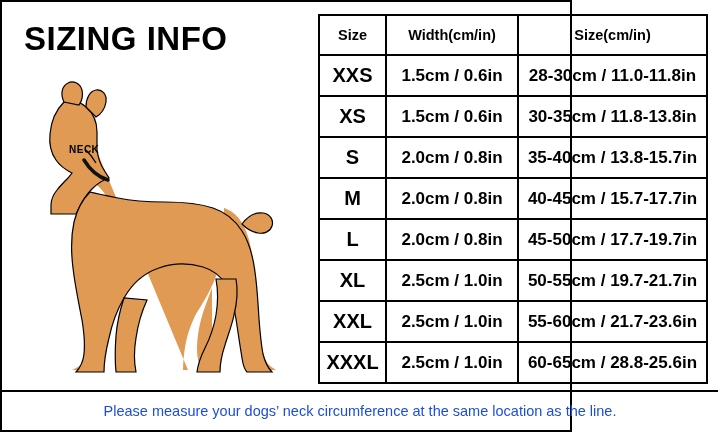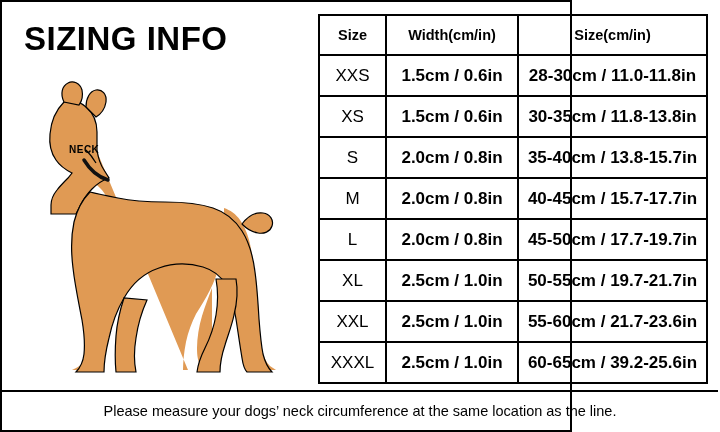--- a/index.html
+++ b/index.html
@@ -73,22 +73,22 @@
     vertical-align: middle;
     font-family: "Liberation Sans", sans-serif;
   }
   th {
     font-size: 14.5px;
     font-weight: bold;
     height: 38px;
     padding: 0 12px;
   }
   td.size-cell {
-    font-size: 17px;
-    font-weight: normal;
+    font-size: 20px;
+    font-weight: bold;
     height: 37px;
     margin-top: 47px;
   }
   td.val-cell {
     font-size: 17px;
     font-weight: bold;
     height: 37px;
   }
   col.c-size { width: 67px; }
   col.c-width { width: 132px; }
@@ -102,21 +102,21 @@
     width: 716px;
     height: 38px;
     border-top: 2px solid #000;
     display: flex;
     align-items: center;
     justify-content: center;
   }
   .footer-text {
     font-size: 14.5px;
     font-family: "Liberation Sans", sans-serif;
-    color: #000000;
+    color: #1d4ed8;
   }
 </style>
 </head>
 <body>
 
 <div class="page">
 
   <div class="left-panel">
 
     <div class="title">SIZING INFO</div>
@@ -293,21 +293,21 @@
           <td class="val-cell">50-55cm / 19.7-21.7in</td>
         </tr>
         <tr>
           <td class="size-cell">XXL</td>
           <td class="val-cell">2.5cm / 1.0in</td>
           <td class="val-cell">55-60cm / 21.7-23.6in</td>
         </tr>
         <tr>
           <td class="size-cell">XXXL</td>
           <td class="val-cell">2.5cm / 1.0in</td>
-          <td class="val-cell">60-65cm / 39.2-25.6in</td>
+          <td class="val-cell">60-65cm / 28.8-25.6in</td>
         </tr>
       </tbody>
     </table>
   </div>
 
   <div class="footer">
     <div class="footer-text">Please measure your dogs’ neck circumference at the same location as the line.</div>
   </div>
 
 </div>

